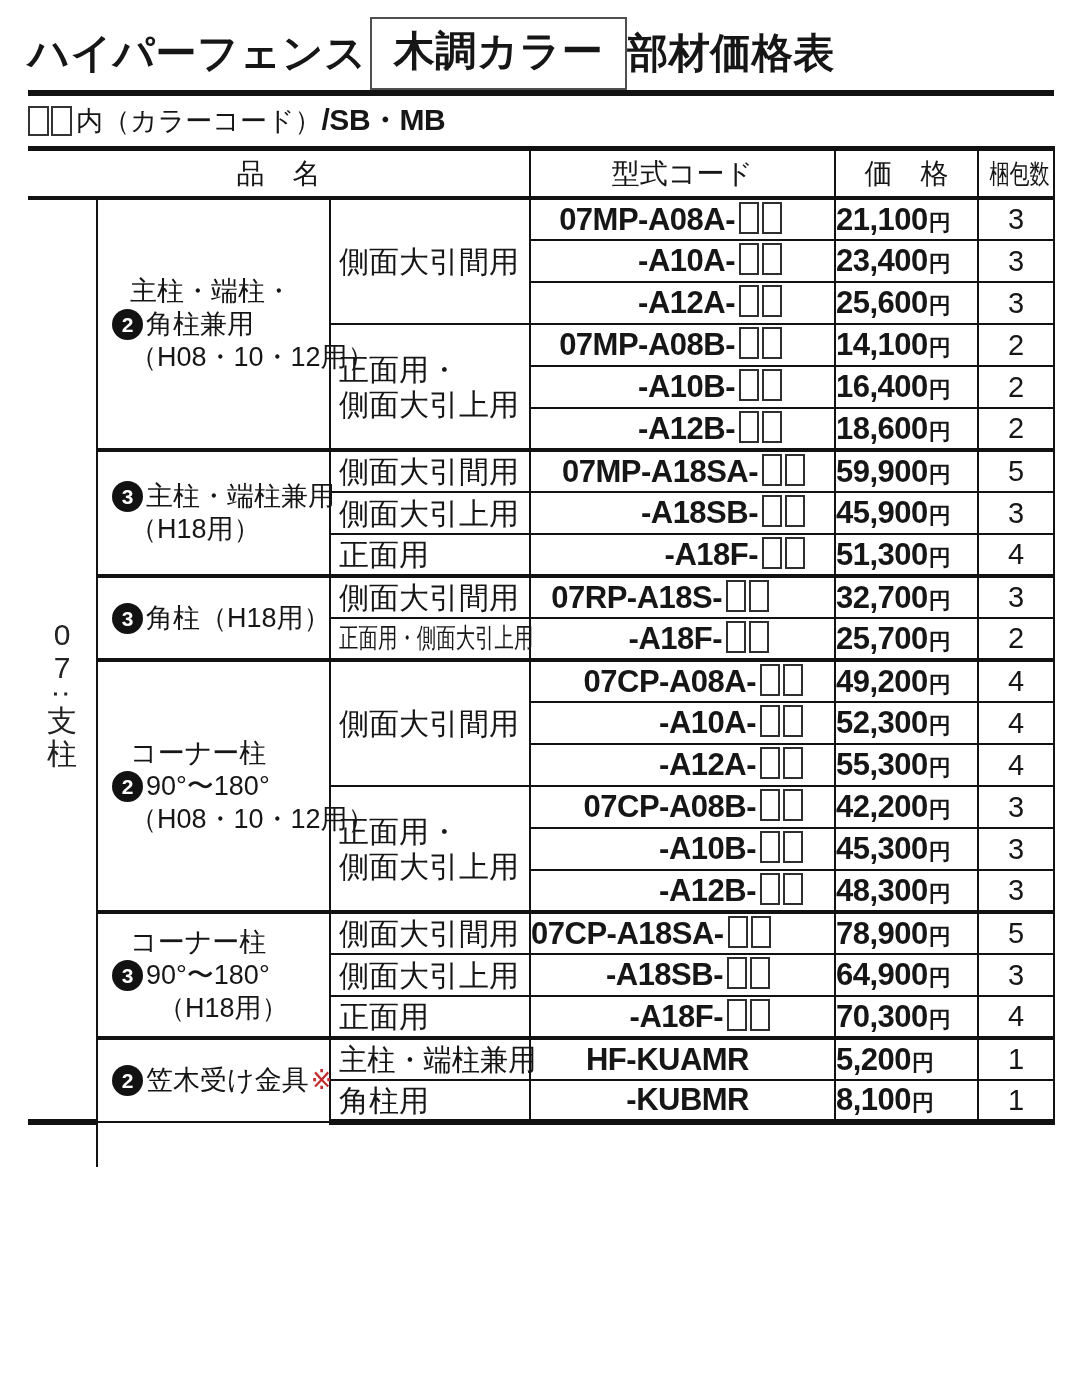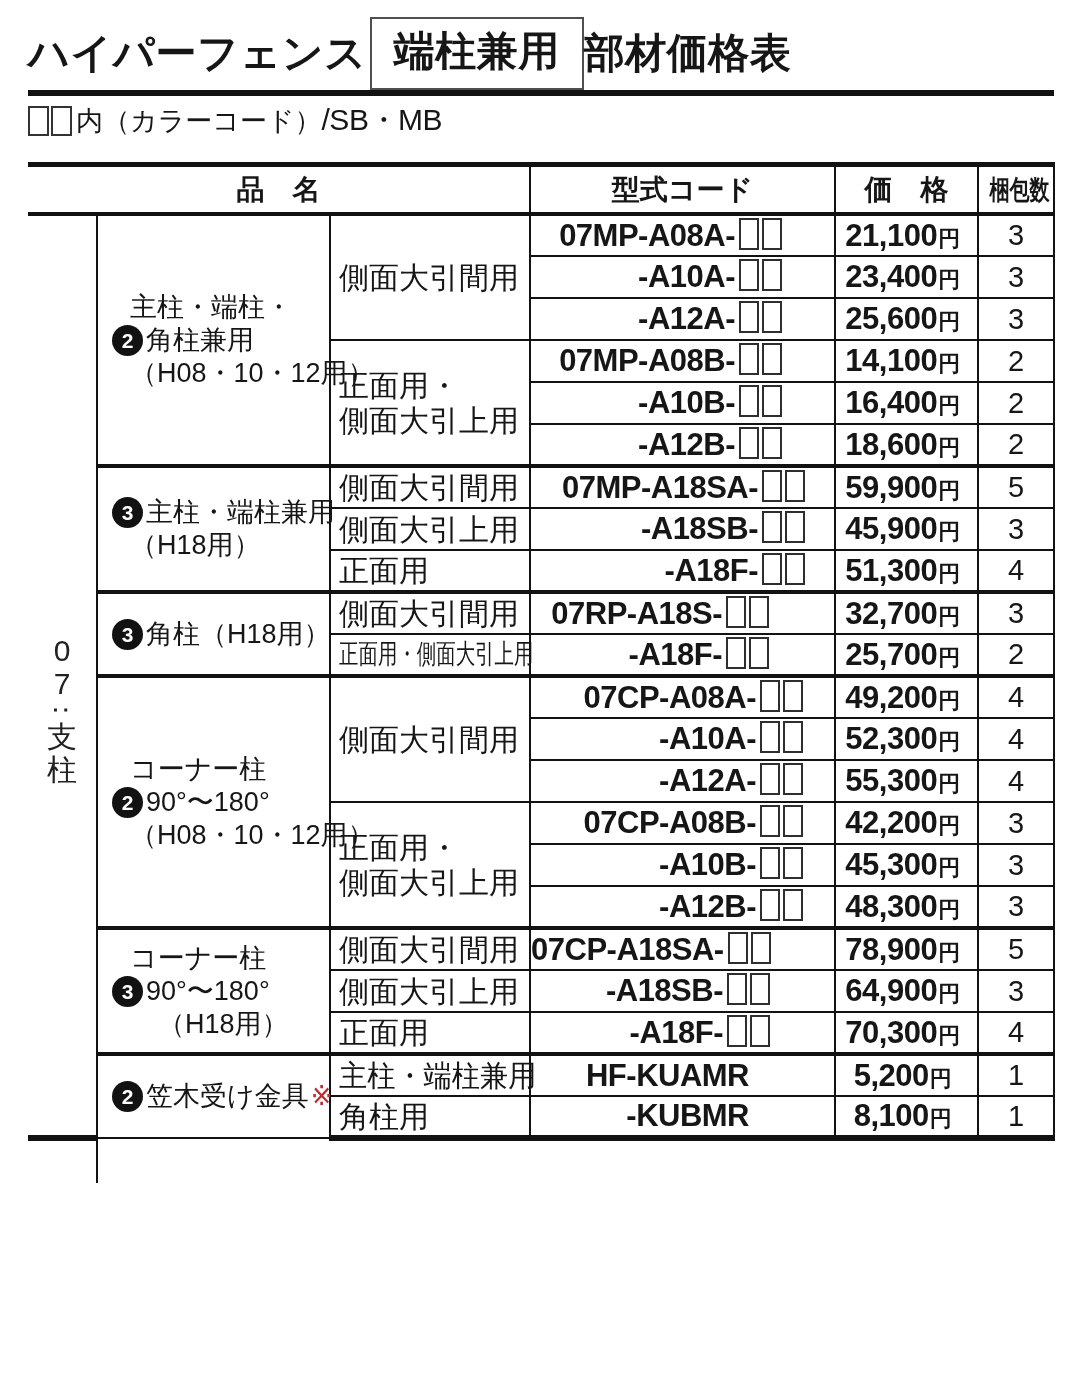--- a/index.html
+++ b/index.html
@@ -11,32 +11,32 @@
   }
   .page{position:relative;padding:16px 24px 0 28px;}
 
   
   .title-row{display:flex;align-items:center;height:74px;}
   .t{font-size:41px;font-weight:700;letter-spacing:.5px;white-space:nowrap;}
   .title-box{border:2px solid #4f4f4f;padding:5px 22px 9px;margin-left:3px;}
   .title-right{}
 
   
-  .subtitle{border-top:6px solid #121212;padding:4px 0 21px;display:flex;align-items:center;}
+  .subtitle{border-top:6px solid #121212;padding:4px 0 5px;display:flex;align-items:center;}
   .ph-box{width:17px;height:26px;border:2px solid #333;display:inline-block;margin-right:2px;}
   .sub-label{font-size:27px;margin-left:2px;white-space:nowrap;}
-  .sub-codes{font-size:30px;font-weight:400;white-space:nowrap;letter-spacing:-.5px;}
+  .sub-codes{font-size:30px;font-weight:700;white-space:nowrap;letter-spacing:-.5px;}
 
   
   table{border-collapse:collapse;table-layout:fixed;width:1026px;}
   col.c0{width:69px}col.c1{width:233px}col.c2{width:200px}
   col.c3{width:305px}col.c4{width:143px}col.c5{width:76px}
   thead th{
     border-top:5px solid #121212;border-bottom:4px solid #121212;
-    font-weight:700;font-size:28px;height:45px;padding:0;
+    font-weight:400;font-size:28px;height:45px;padding:0;
   }
   thead th + th{border-left:2px solid #121212;}
   thead th:last-child{border-right:2px solid #121212;}
   .squeeze{display:inline-block;transform:scaleX(.74);font-size:27px;white-space:nowrap;}
 
   tbody tr{height:42px;}
   tbody td{border:2px solid #121212;padding:0;vertical-align:middle;}
   tbody td.side{border-left:0;border-top:0;border-bottom:6px solid #121212;}
   tbody tr:last-child td{border-bottom:6px solid #121212;}
   tbody tr.gsep td{border-top:4px solid #121212;}
@@ -62,35 +62,35 @@
   td.usage.compact1 .uline{font-size:27px;transform:scaleX(.72);transform-origin:left center;}
   td.usage.compact2 .uline{transform:scaleX(.94);transform-origin:left center;}
 
   
   td.code{font-size:31px;font-weight:700;text-align:right;white-space:nowrap;letter-spacing:-.5px;}
   td.code .codetxt{margin-right:1px;}
   .cg0{padding-right:52px}.cg1{padding-right:29px}.cg2{padding-right:65px}
   .cg3{padding-right:31px}.cg4{padding-right:64px}.cg5{padding-right:84px}
   .cbox{display:inline-block;width:16px;height:28px;border:2px solid #2e2e2e;
     margin-left:3px;vertical-align:-4px;background:#fff;}
-  td.price{font-size:31px;font-weight:700;text-align:center;padding-right:8px;
+  td.price{font-size:31px;font-weight:700;text-align:left;padding-right:8px;
     letter-spacing:-.5px;white-space:nowrap;}
   .yen{font-size:22px;font-weight:700;margin-left:1px;}
   td.qty{text-align:center;font-size:29px;font-weight:400;}
 
   .side-tick{width:2px;height:42px;background:#121212;margin-left:68px;}
 </style>
 </head>
 <body>
 
 <div class="page">
 
   <div class="title-row">
     <span class="t">ハイパーフェンス</span>
-    <span class="t title-box">端柱兼用</span>
+    <span class="t title-box">木調カラー</span>
     <span class="t title-right">部材価格表</span>
   </div>
 
   <div class="subtitle">
     <span class="ph-box"></span>
     <span class="ph-box"></span>
     <span class="sub-label">内（カラーコード）</span>
     <span class="sub-codes">/SB・MB</span>
   </div>
 

